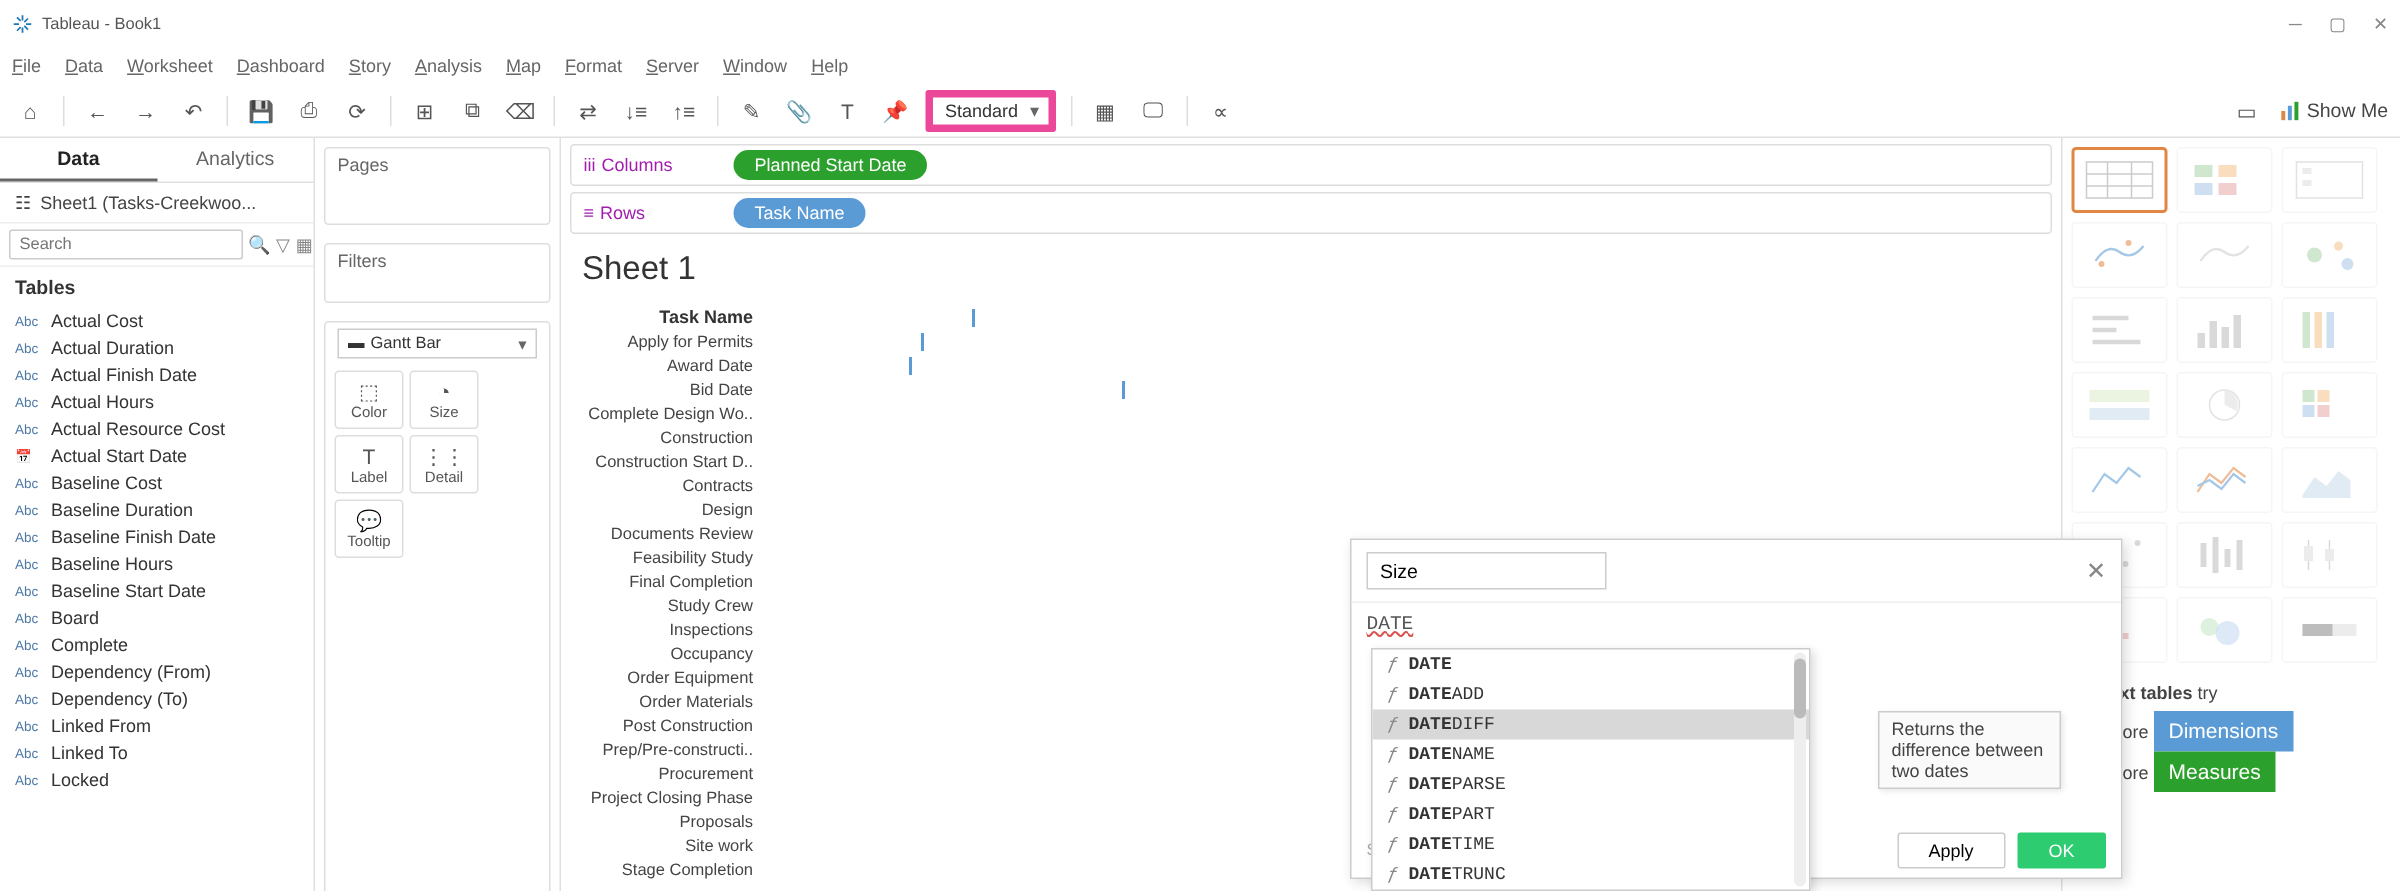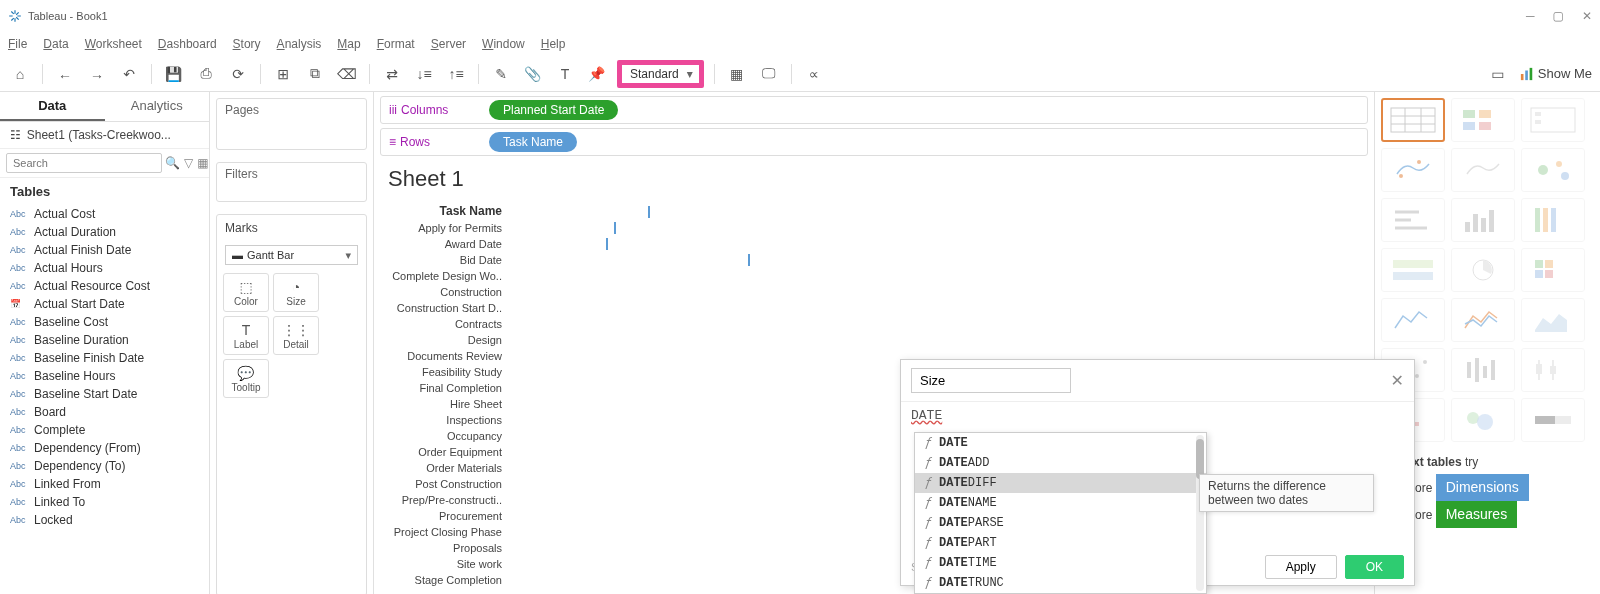--- a/index.html
+++ b/index.html
@@ -150,21 +150,21 @@
     position: absolute; right: 2px; top: 2px; bottom: 2px;
     width: 8px; background: #eee; border-radius: 4px;
   }
   .ac-scrollthumb { width: 8px; background: #bbb; border-radius: 4px; height: 40px; position: absolute; top: 4px; }
   .ac-item { font-family: "Courier New", monospace; font-size: 12px; padding: 3px 10px; display: flex; align-items: center; gap: 4px; }
   .ac-item.sel { background: #d8d8d8; }
   .ac-item .f { font-style: italic; color: #888; width: 10px; }
   .ac-item b { font-weight: bold; }
   .ac-tooltip {
     position: absolute;
-    top: 382px; left: 825px;
+    top: 382px; left: 878px;
     background: #fafafa;
     border: 1px solid #ccc;
     padding: 4px 8px;
     font-size: 12px;
     color: #444;
     z-index: 120;
     box-shadow: 1px 1px 4px rgba(0,0,0,0.1);
   }
 
   .rightpanel { width: 226px; border-left: 1px solid #e0e0e0; padding: 6px; }
@@ -343,21 +343,20 @@
   </div>
 
   <div class="midpanel">
     <div class="shelfbox pages">
         <div class="shelf-title">Pages</div>
       </div>
     <div class="shelfbox filters">
         <div class="shelf-title">Filters</div>
       </div>
     <div class="marks">
-      <div class="marks-title">Marks</div>
       <div class="mark-type">
         <span>▬</span>
         <span>Gantt Bar</span>
       </div>
       <div class="mark-btns">
         <div class="mark-btn">
             <div class="mi">⬚</div>
             <span>Color</span>
           </div>
         <div class="mark-btn">
@@ -404,21 +403,21 @@
             <div class="rowhead">Award Date</div>
             <div class="rowhead">Bid Date</div>
             <div class="rowhead">Complete Design Wo..</div>
             <div class="rowhead">Construction</div>
             <div class="rowhead">Construction Start D..</div>
             <div class="rowhead">Contracts</div>
             <div class="rowhead">Design</div>
             <div class="rowhead">Documents Review</div>
             <div class="rowhead">Feasibility Study</div>
             <div class="rowhead">Final Completion</div>
-            <div class="rowhead">Hire Sheet</div>
+            <div class="rowhead">Study Crew</div>
             <div class="rowhead">Inspections</div>
             <div class="rowhead">Occupancy</div>
             <div class="rowhead">Order Equipment</div>
             <div class="rowhead">Order Materials</div>
             <div class="rowhead">Post Construction</div>
             <div class="rowhead">Prep/Pre-constructi..</div>
             <div class="rowhead">Procurement</div>
             <div class="rowhead">Project Closing Phase</div>
             <div class="rowhead">Proposals</div>
             <div class="rowhead">Site work</div>

